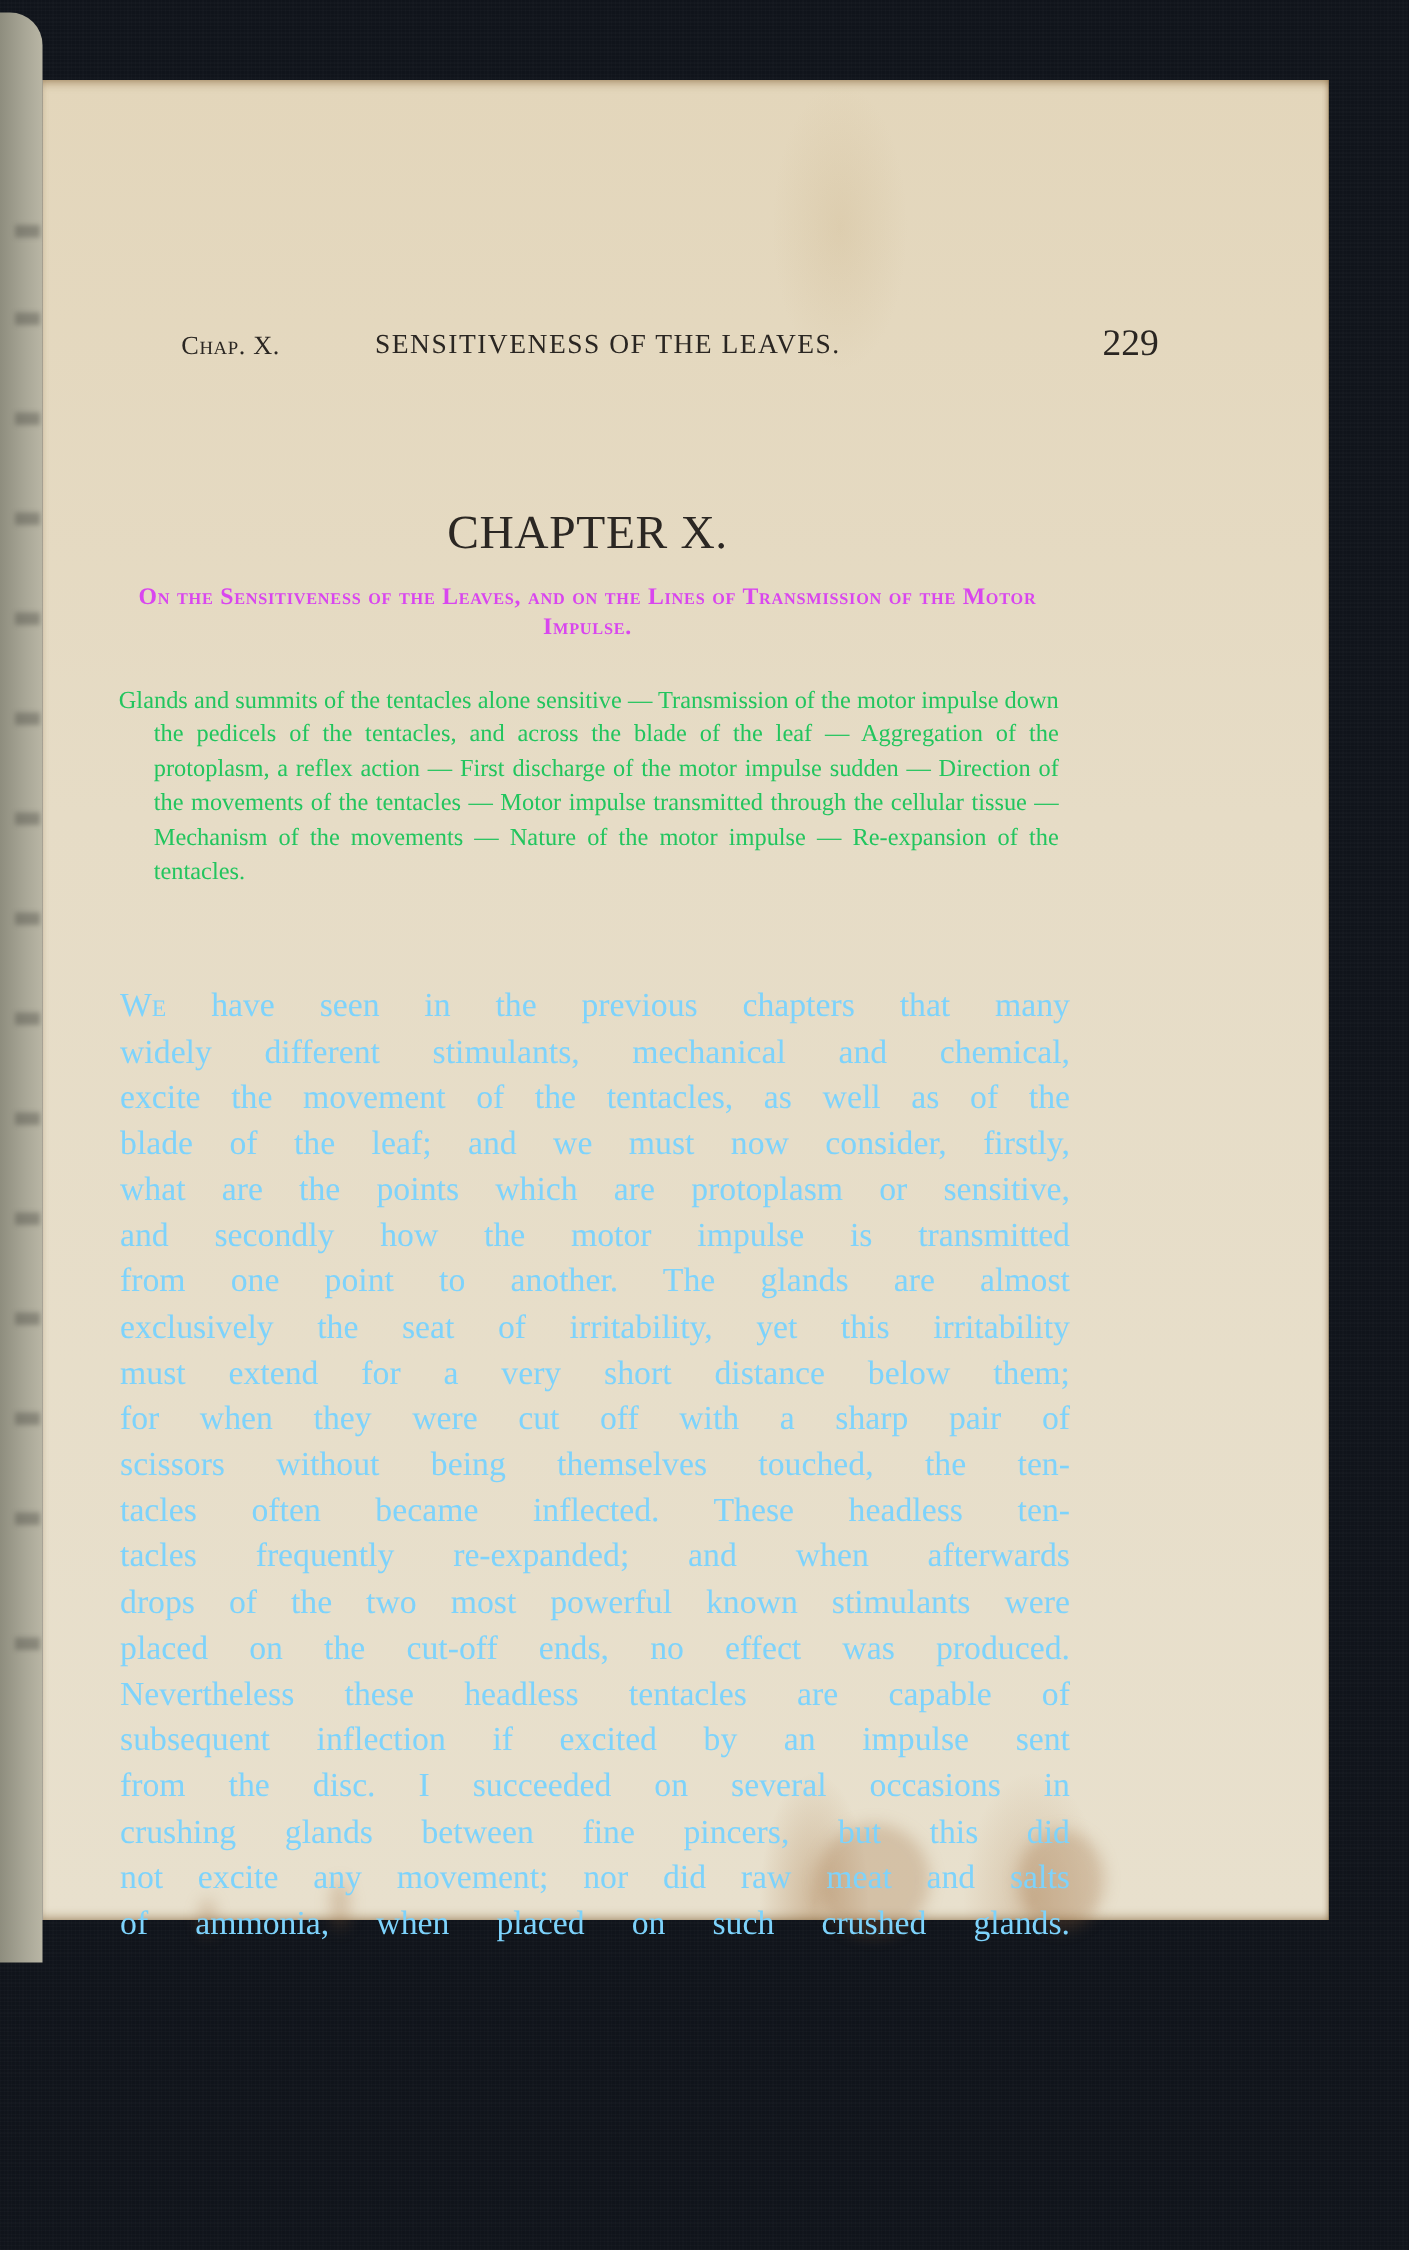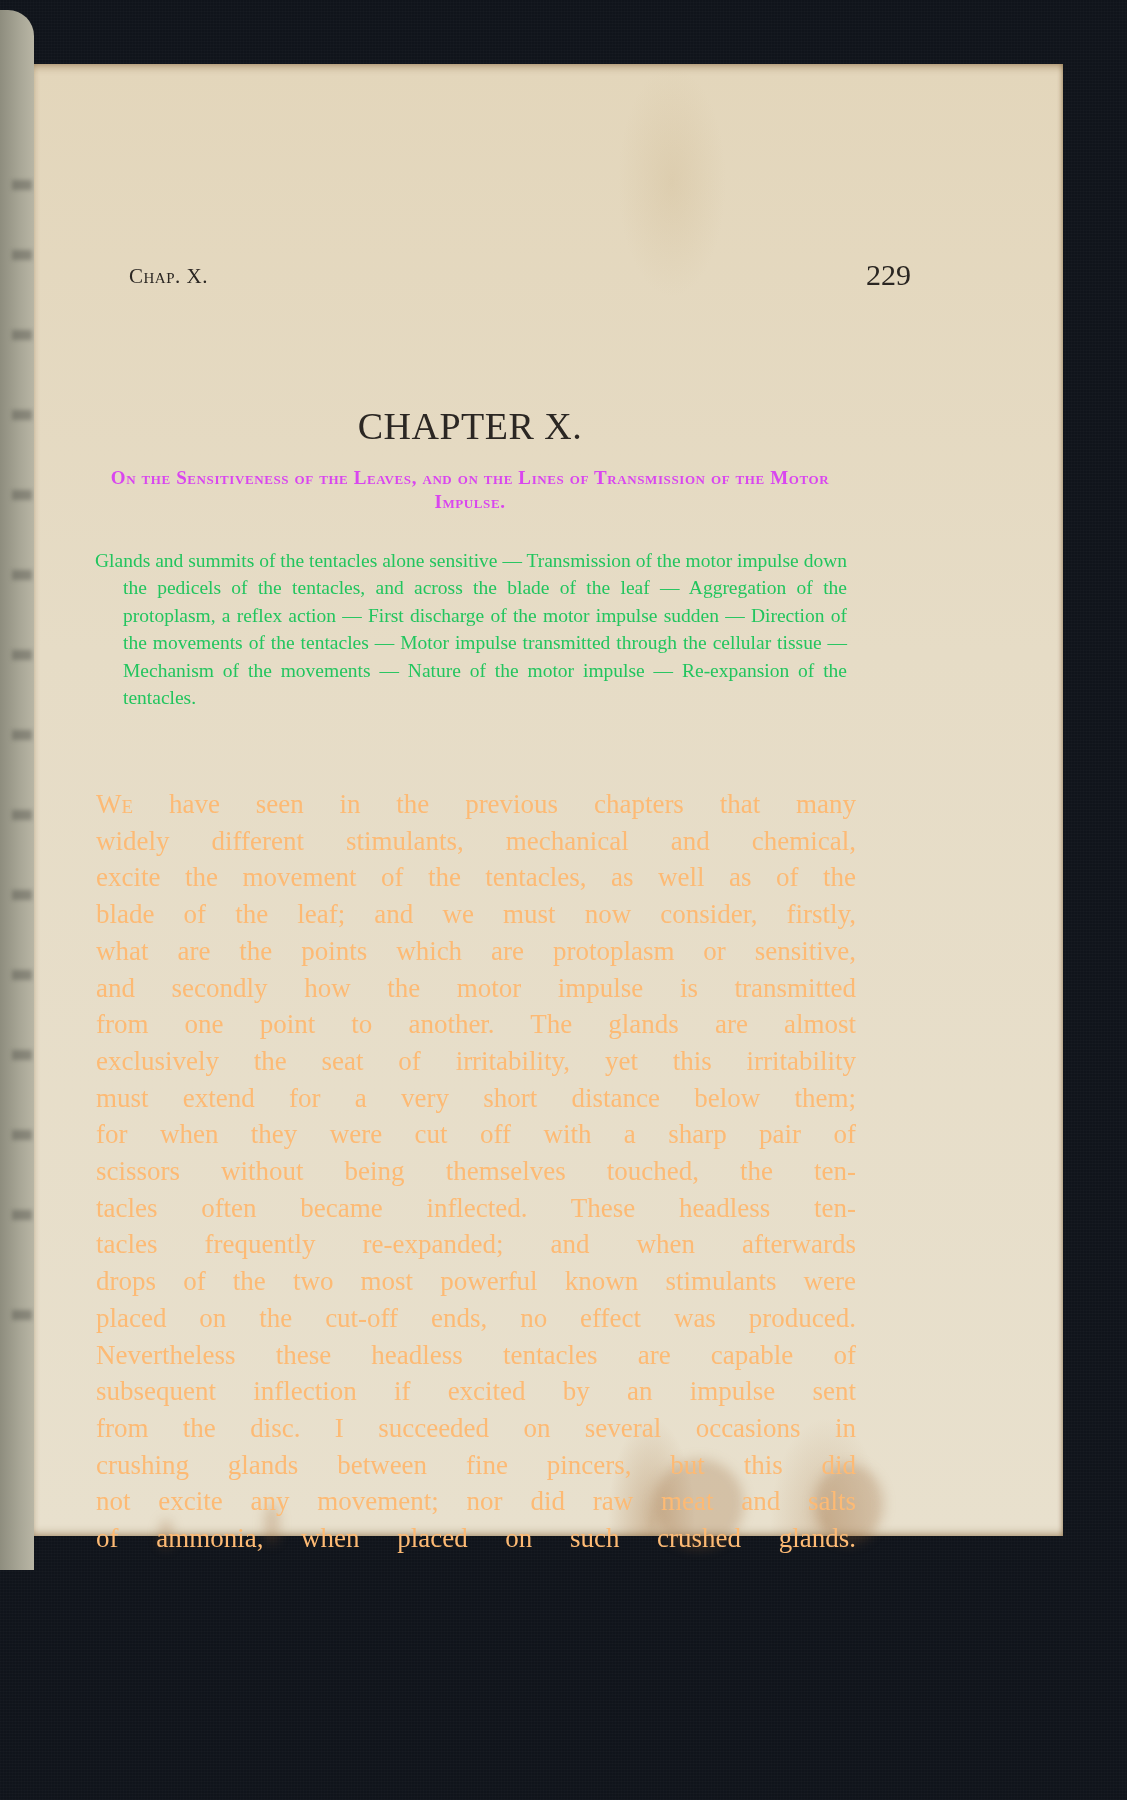--- a/index.html
+++ b/index.html
@@ -27,21 +27,21 @@
     .page {
       position: absolute; left: 34px; top: 64px; width: 1029px; height: 1472px;
       background:
         radial-gradient(ellipse at 62% 8%, rgba(190,160,110,0.18), transparent 6%),
         radial-gradient(ellipse at 60% 99%, rgba(160,110,60,0.35), transparent 5%),
         radial-gradient(ellipse at 77% 99%, rgba(160,110,60,0.25), transparent 5%),
         linear-gradient(180deg, #e3d6bb 0%, #e6dcc6 40%, #e8e0cd 100%);
       box-shadow: inset 0 6px 8px -4px rgba(120,85,40,0.55), inset 0 -6px 8px -4px rgba(120,85,40,0.5), inset -3px 0 4px -2px rgba(120,90,50,0.4);
     }
     .running-head {
-      position: absolute; top: 196px; left: 0; width: 100%; height: 40px;
+      position: absolute; top: 196px; left: 16px; width: 100%; height: 40px;
       color: #2a2622;
     }
     .rh-chap { position: absolute; left: 95px; top: 4px; font-size: 21px; font-variant: small-caps; letter-spacing: 0.5px; }
     .rh-title { position: absolute; left: 250px; top: 2px; font-size: 22px; letter-spacing: 1.2px; }
     .rh-page { position: absolute; left: 800px; top: -2px; font-size: 30px; margin-left: 32px; }
     .chapter-heading {
       position: absolute; top: 404px; left: 0; width: 940px; text-align: center;
       font-size: 38px; color: #2b2723; letter-spacing: 0.5px;
     }
     .chapter-subtitle {
@@ -49,21 +49,21 @@
       font-size: 19px; line-height: 24px; font-variant: small-caps; font-weight: bold;
       color: #d946ef; letter-spacing: 0.6px;
     }
     .summary {
       position: absolute; top: 547px; left: 95px; width: 752px;
       font-size: 19.5px; line-height: 27.4px; color: #22c55e;
       text-align: justify; text-indent: -28px; padding-left: 28px; box-sizing: border-box;
     }
     .body-text {
       position: absolute; top: 786px; left: 96px; width: 760px;
-      font-size: 27px; line-height: 36.7px; color: #fdba74;
+      font-size: 27px; line-height: 36.7px; color: #7dd3fc;
       text-align: justify; hyphens: manual;
     }
     .body-text .line { display: block; text-align: justify; text-align-last: justify; white-space: nowrap; }
     .lead-cap { font-variant: small-caps; }
     .stain { position: absolute; border-radius: 50%; background: rgba(150,100,50,0.25); filter: blur(6px); }
   </style>
 </head>
 <body>
 
 <div class="backdrop"></div>
@@ -87,20 +87,21 @@
 </div>
 
 <div class="page">
   <div class="stain" style="left:125px;top:1455px;width:14px;height:30px"></div>
   <div class="stain" style="left:230px;top:1440px;width:16px;height:40px"></div>
   <div class="stain" style="left:620px;top:1395px;width:90px;height:90px"></div>
   <div class="stain" style="left:780px;top:1400px;width:70px;height:80px"></div>
 
   <div class="running-head">
     <span class="rh-chap">Chap. X.</span>
+    <span class="rh-title">SENSITIVENESS OF THE LEAVES.</span>
     <span class="rh-page">229</span>
   </div>
 </div>
 
 <div class="chapter-heading">CHAPTER X.</div>
 <div class="chapter-subtitle">On the Sensitiveness of the Leaves, and on the Lines of Transmission of the Motor Impulse.</div>
 <div class="summary">Glands and summits of the tentacles alone sensitive — Transmission of the motor impulse down the pedicels of the tentacles, and across the blade of the leaf — Aggregation of the protoplasm, a reflex action — First discharge of the motor impulse sudden — Direction of the movements of the tentacles — Motor impulse transmitted through the cellular tissue — Mechanism of the movements — Nature of the motor impulse — Re-expansion of the tentacles.</div>
 
 <div class="body-text">
   <span class="line"><span class="lead-cap">We</span><span> have seen in the previous chapters that many</span></span>

